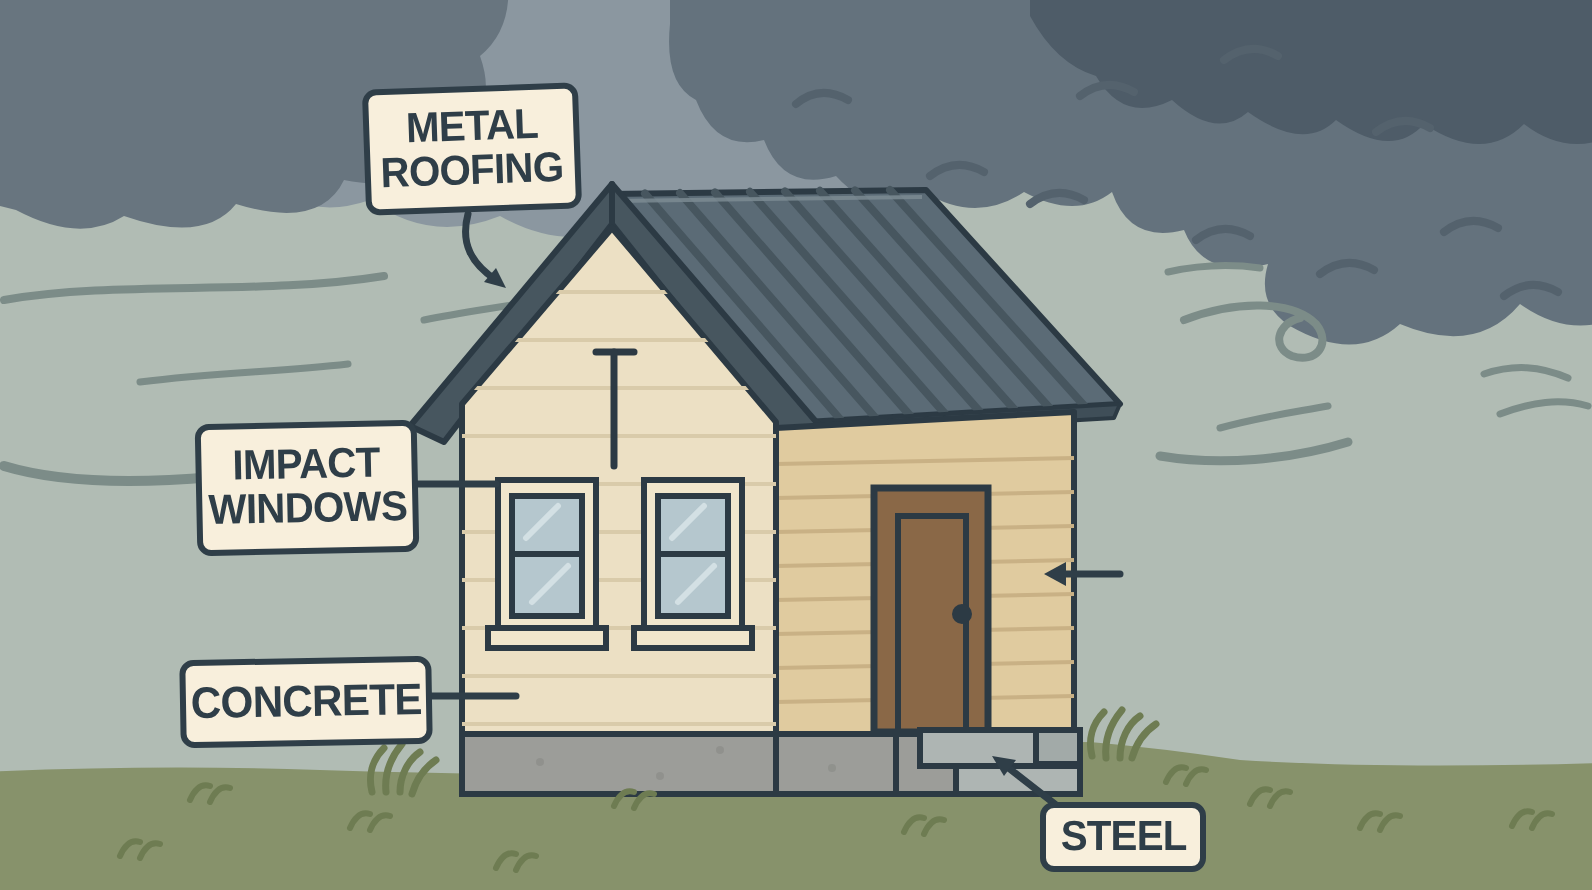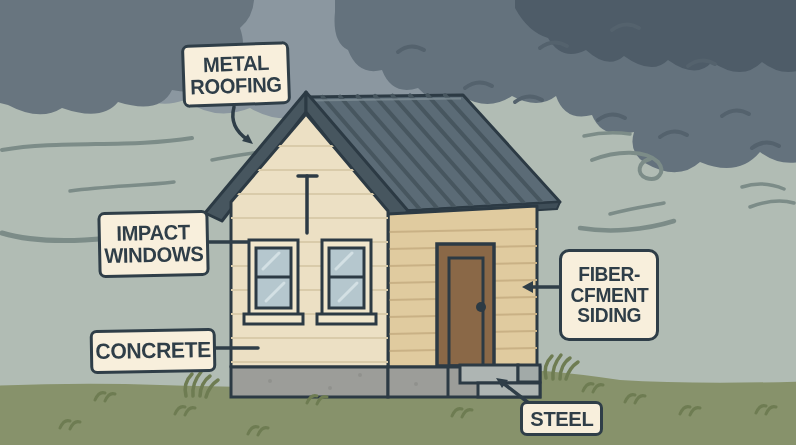--- a/index.html
+++ b/index.html
@@ -230,23 +230,18 @@
 
   <div class="label lbl-impact">
     <span>IMPACT</span>
     <span>WINDOWS</span>
   </div>
 
   <div class="label lbl-concrete">
     <span>CONCRETE</span>
   </div>
 
-  <div class="label lbl-fiber">
-    <span>FIBER-</span>
-    <span>CFMENT</span>
-    <span>SIDING</span>
-  </div>
 
   <div class="label lbl-steel">
     <span>STEEL</span>
   </div>
 
 </div>
 
 </body></html>

